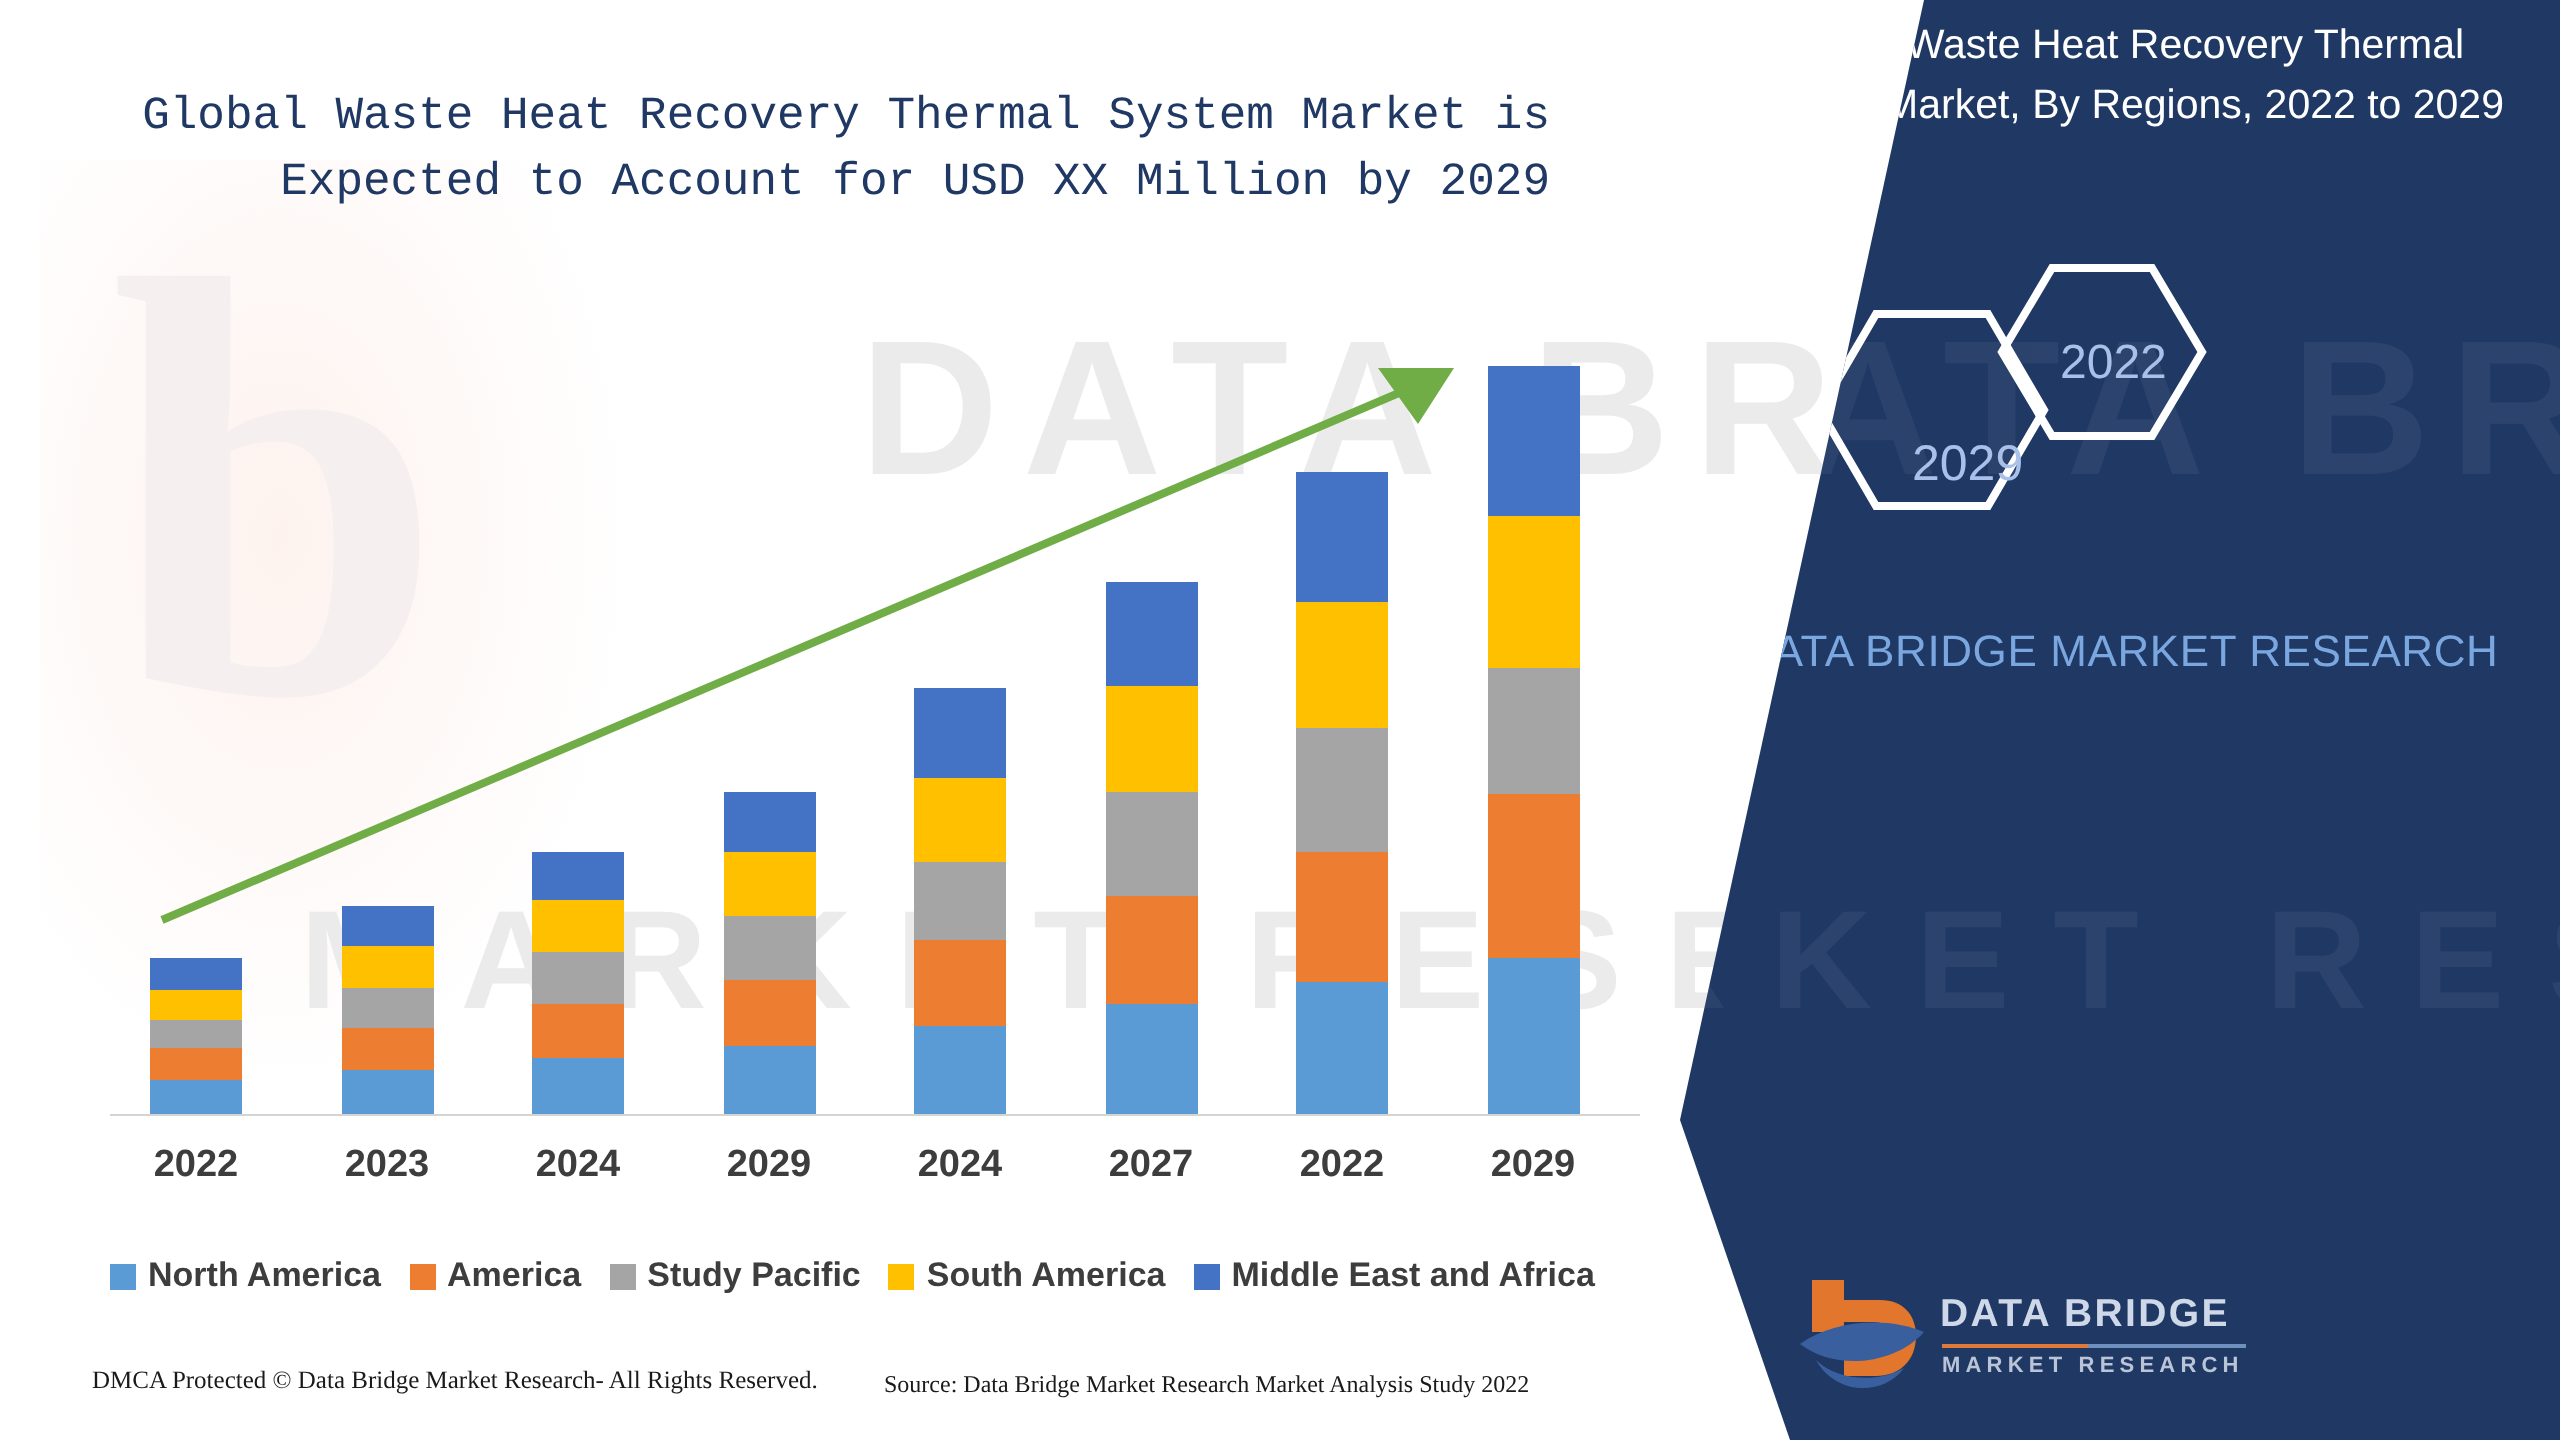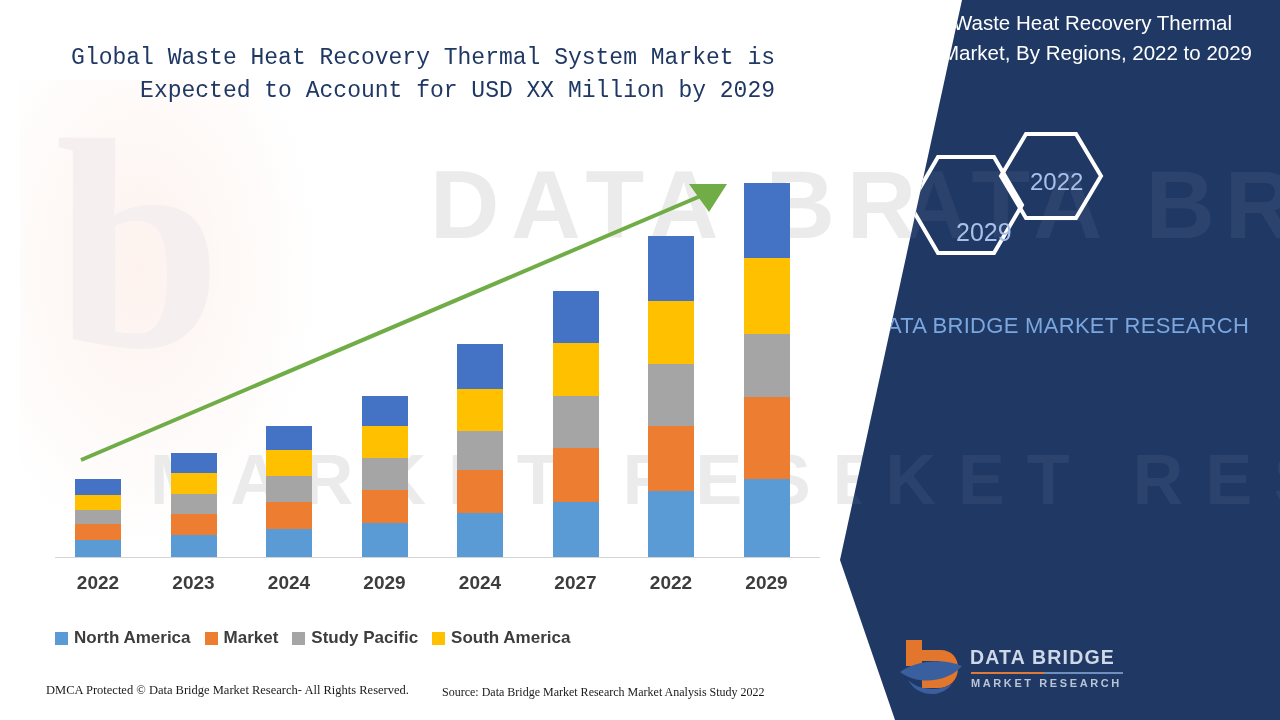--- a/index.html
+++ b/index.html
@@ -266,29 +266,33 @@
       <div class="x-label" style="left: 676.5px;">2029</div>
     </div>
 
   <div id="legend">
       <div class="legend-item">
         <span class="legend-swatch" style="background: rgb(91, 155, 213);"></span>
         <span>North America</span>
       </div>
       <div class="legend-item">
         <span class="legend-swatch" style="background: rgb(237, 125, 49);"></span>
-        <span>Market</span>
+        <span>America</span>
       </div>
       <div class="legend-item">
         <span class="legend-swatch" style="background: rgb(165, 165, 165);"></span>
         <span>Study Pacific</span>
       </div>
       <div class="legend-item">
         <span class="legend-swatch" style="background: rgb(255, 192, 0);"></span>
         <span>South America</span>
+      </div>
+      <div class="legend-item">
+        <span class="legend-swatch" style="background: rgb(68, 114, 196);"></span>
+        <span>Middle East and Africa</span>
       </div>
     </div>
 
   <div id="footer">
     <div id="dmca">DMCA Protected © Data Bridge Market Research- All Rights Reserved.</div>
     <div id="source">Source: Data Bridge Market Research Market Analysis Study 2022</div>
   </div>
 </div>
 
 <div id="logo">

